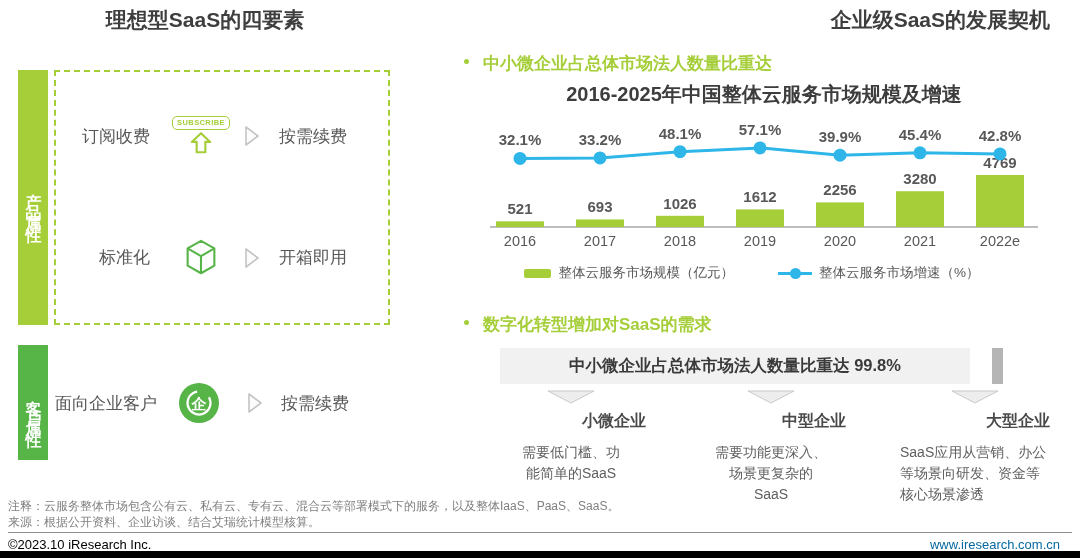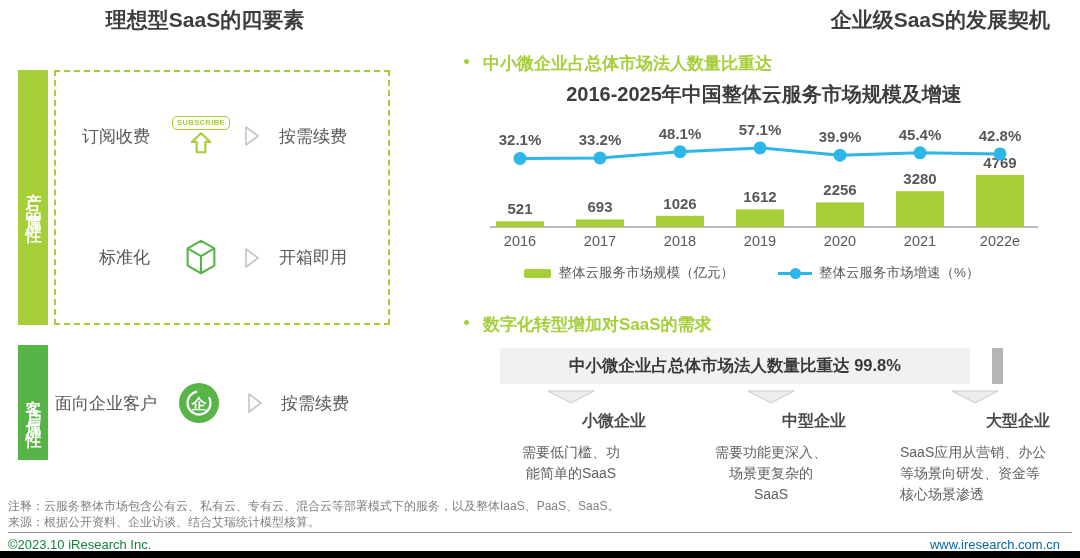--- a/index.html
+++ b/index.html
@@ -49,21 +49,21 @@
   .banner-tail{position:absolute;left:992px;top:348px;width:11px;height:36px;background:#b5b5b5;}
 
   .seg{position:absolute;top:390px;width:150px;text-align:center;}
   .seg1{left:496px;} .seg2{left:696px;} .seg3{left:900px;}
   .seg-name{font-size:16px;font-weight:bold;color:#4a4a4a;margin-top:3px;text-align:right;}
   .seg-desc{margin:10px auto 0;font-size:14px;color:#5f5f5f;line-height:21px;}
   .seg1 .seg-desc{width:104px;} .seg2 .seg-desc{width:118px;} .seg3 .seg-desc{width:150px;text-align:left;}
 
   .notes{position:absolute;left:8px;top:498px;font-size:12px;color:#808080;line-height:16px;}
   .divider{position:absolute;left:8px;right:8px;top:532px;border-top:1px solid #909090;}
-  .copyright{position:absolute;left:8px;top:537px;font-size:13px;color:#15803d;}
+  .copyright{position:absolute;left:8px;top:537px;font-size:13px;color:#000000;}
   .website{position:absolute;right:20px;top:537px;font-size:13px;color:#0369a1;}
   .bottom-bar{position:absolute;left:0;bottom:0;width:1080px;height:7px;background:#000;}
 </style>
 </head>
 <body>
 
 <div class="page">
 
   <div class="sec-title lp-title">理想型SaaS的四要素</div>
   <div class="sec-title rp-title">企业级SaaS的发展契机</div>

